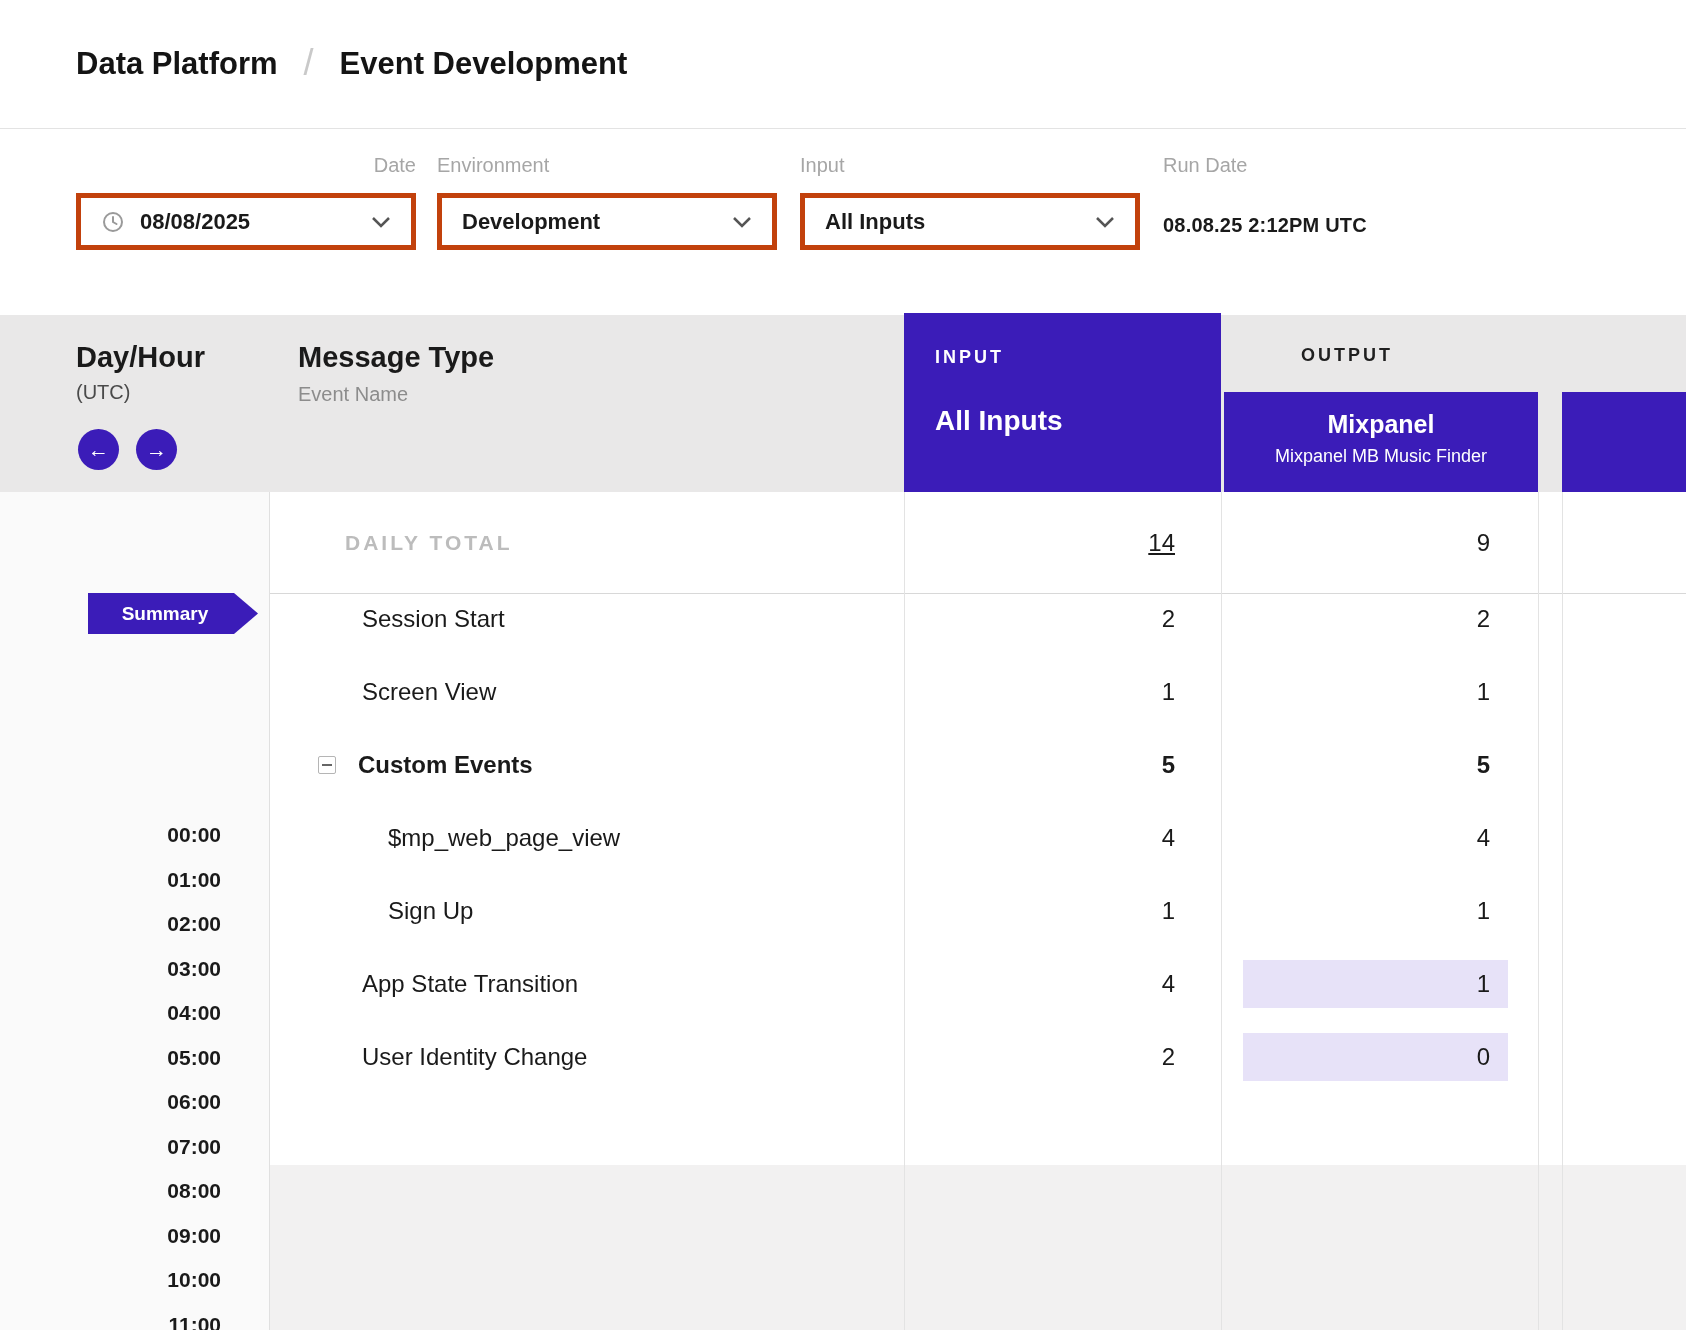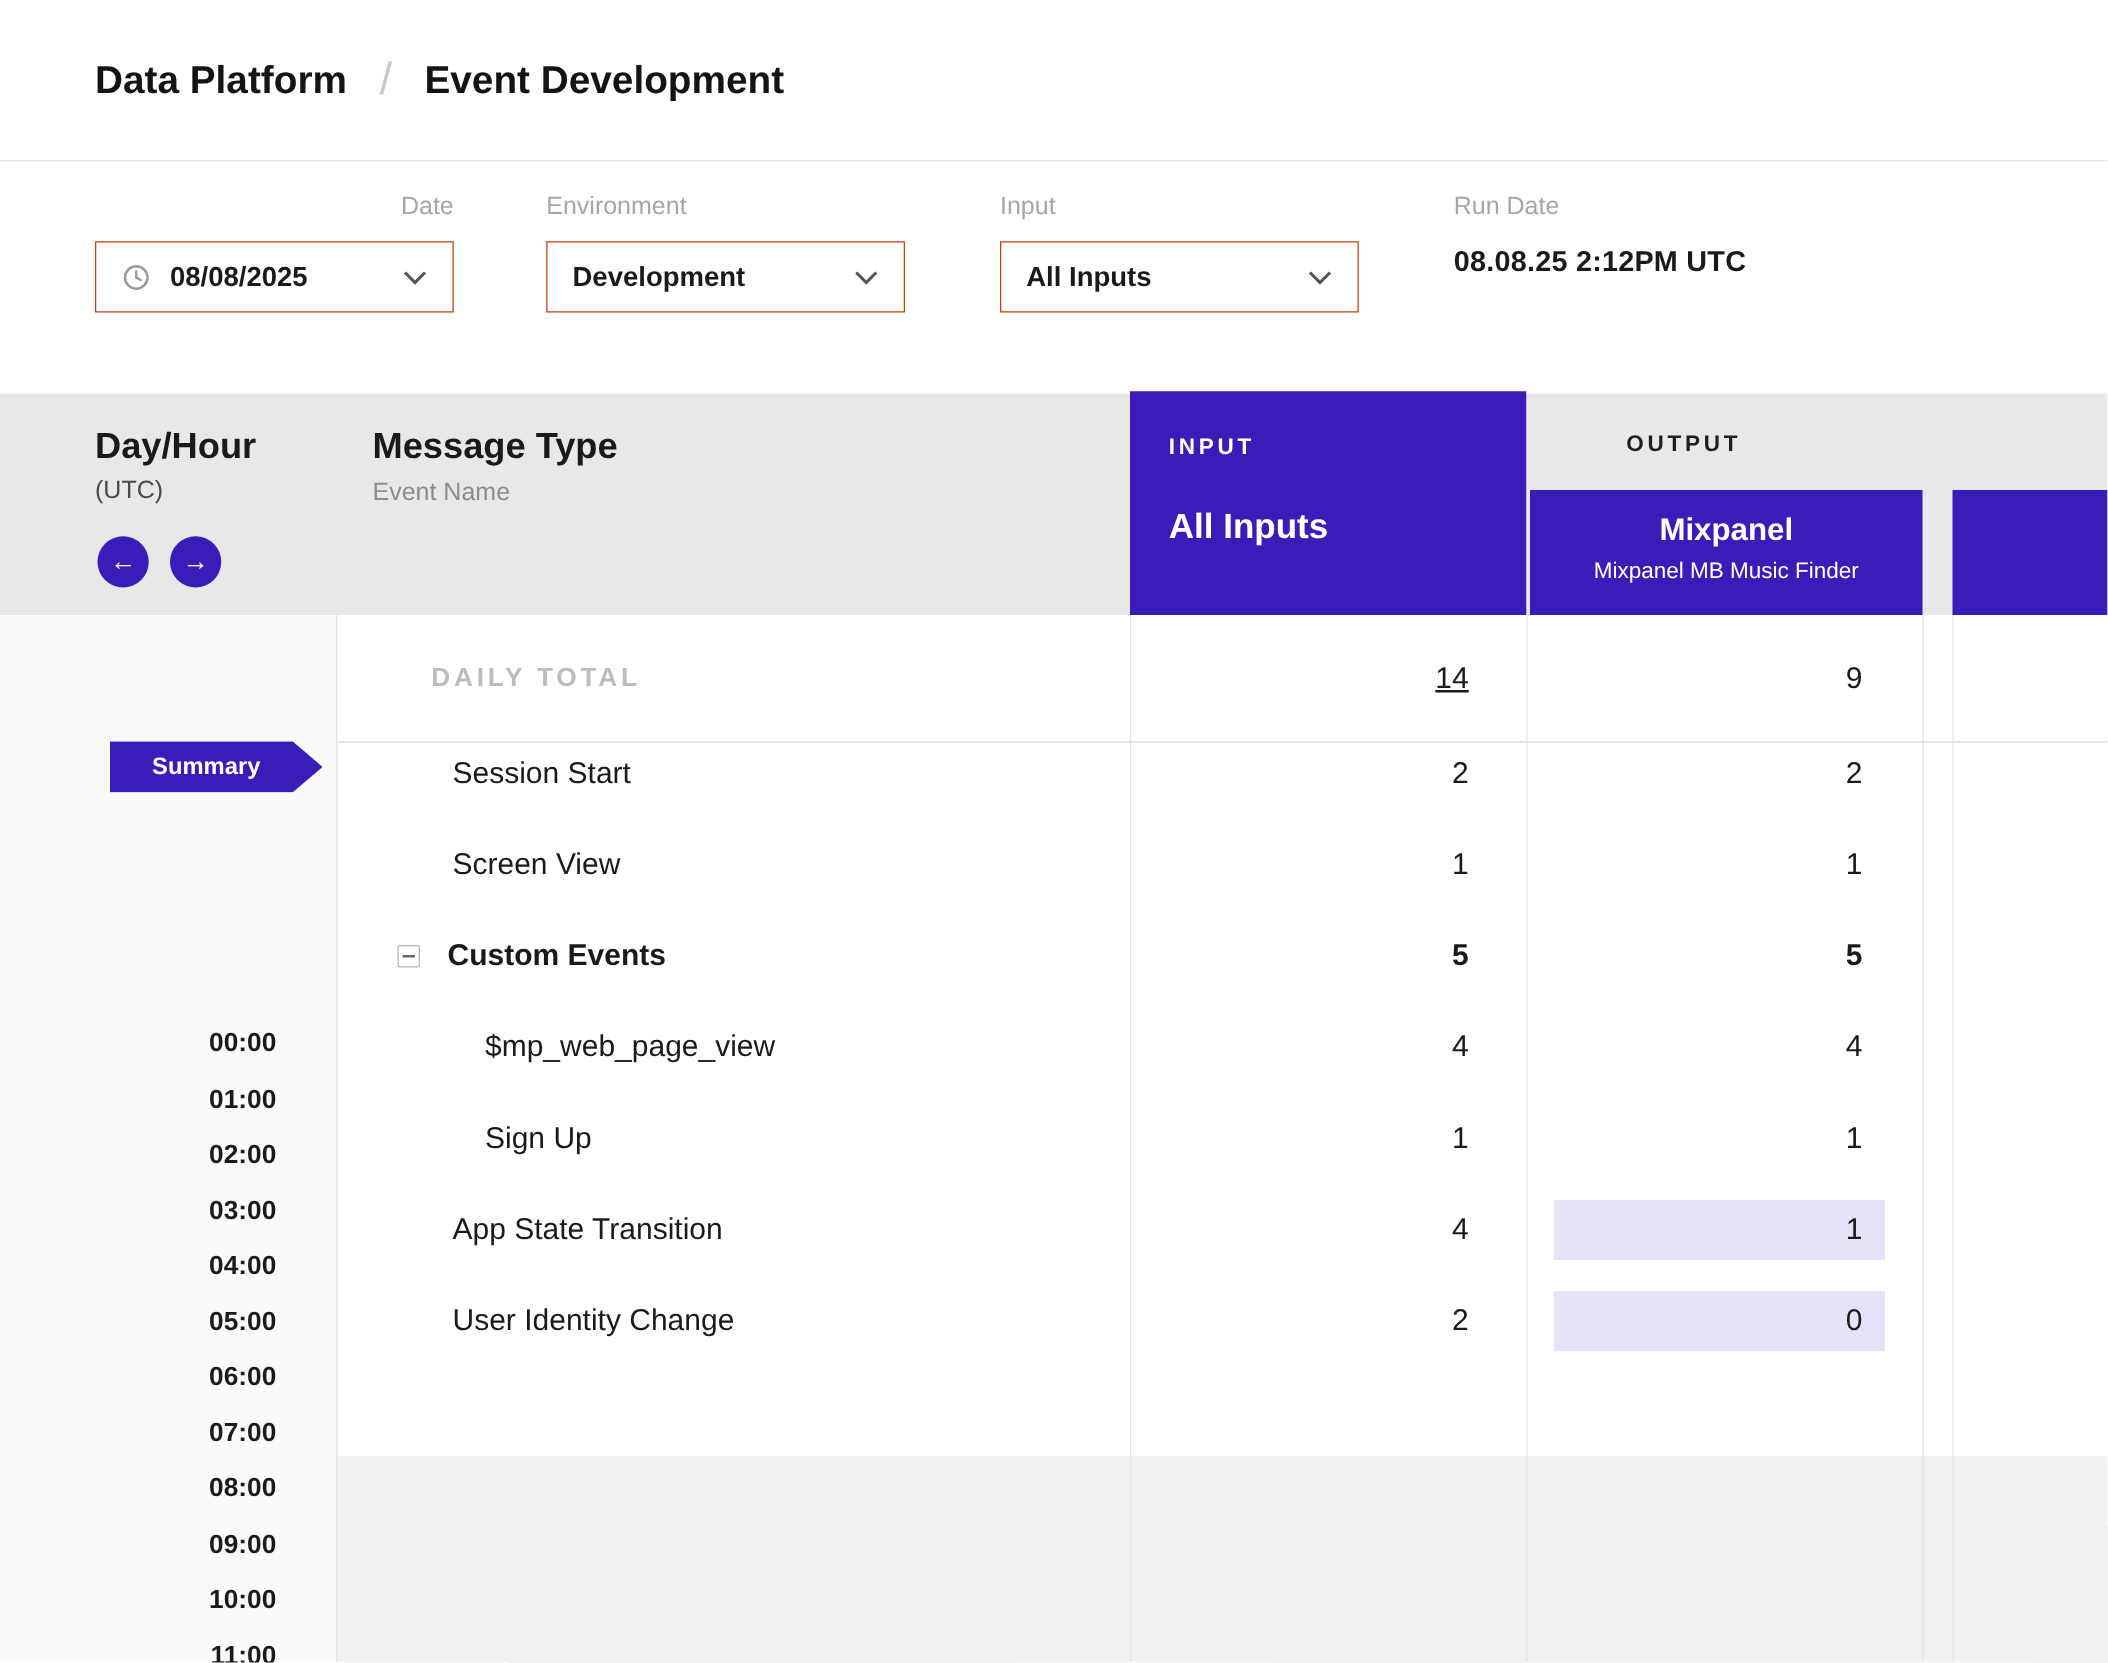--- a/index.html
+++ b/index.html
@@ -24,26 +24,26 @@
 
   
   .filters { position: absolute; top: 130px; left: 0; width: 1686px; height: 185px; background: #fff; }
   .fgroup { position: absolute; top: 24px; }
   .fgroup.g-date { left: 76px; text-align: right; }
   .fgroup.g-env  { left: 437px; }
   .fgroup.g-input{ left: 800px; }
   .fgroup.g-run  { left: 1163px; }
   .flabel { font-size: 20px; color: #a6a6a6; margin-bottom: 16px; }
   .dropdown {
-    width: 287px; height: 57px; border: 1px solid #c2410c; background: #fff;
+    width: 340px; height: 57px; border: 5px solid #c2410c; background: #fff;
     display: flex; align-items: center; padding: 0 20px; gap: 15px;
     font-size: 22px; font-weight: 600; cursor: pointer;
   }
   .dropdown .chev { margin-left: auto; display: flex; align-items: center; }
-  .run-value { margin-top: 19px; font-size: 23px; font-weight: 700; letter-spacing: 0.2px; }
+  .run-value { margin-top: 37px; font-size: 20px; font-weight: 700; letter-spacing: 0.2px; }
 
   
   .grid { position: absolute; top: 315px; left: 0; width: 1686px; height: 1015px; background: #fff; }
   .band { position: absolute; top: 0; left: 0; width: 1686px; height: 177px; background: #e9e8e8; }
 
   .dayhour { position: absolute; left: 76px; top: 26px; }
   .dh-title { font-size: 29px; font-weight: 700; }
   .dh-sub { font-size: 20px; color: #4a4a4a; margin-top: 7px; }
   .navbtns { position: absolute; left: 78px; top: 114px; display: flex; gap: 17px; }
   .circle-btn {

